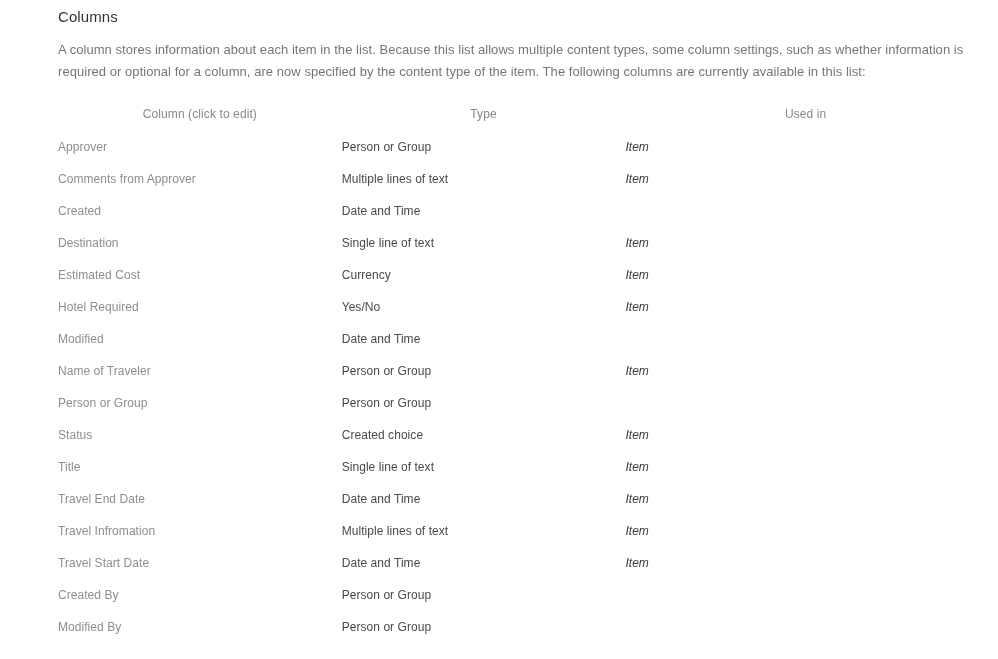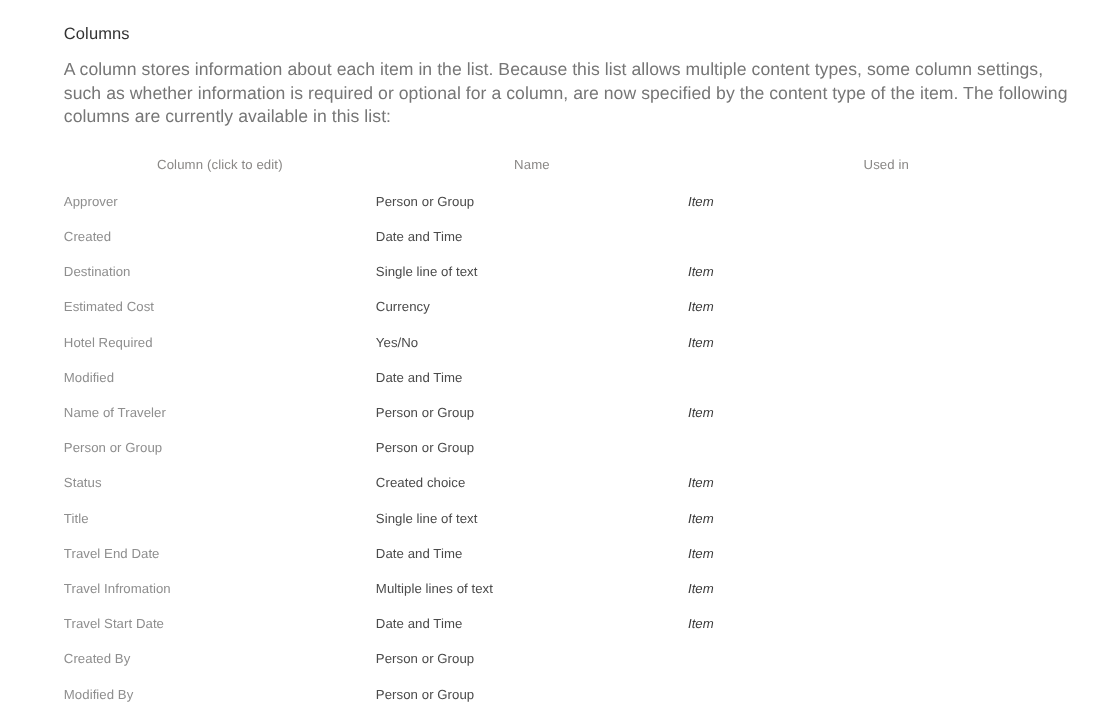--- a/index.html
+++ b/index.html
@@ -21,34 +21,33 @@
     width: 998px;
     height: 659px;
     background: #ffffff;
     padding: 0;
   }
 
   .content {
     padding-left: 58px;
     padding-right: 12px;
     padding-top: 7px;
-    margin-top: 14px;
   }
 
   .section-title {
     font-size: 15px;
     line-height: 20px;
     color: #333333;
     font-weight: 400;
     margin: 0 0 12px 0;
     letter-spacing: 0.1px;
   }
 
   .section-desc {
-    font-size: 16px;
+    font-size: 13px;
     line-height: 21.5px;
     color: #767676;
     font-weight: 400;
     margin: 0;
     max-width: 935px;
     letter-spacing: 0.05px;
   }
 
   
   .col-table {
@@ -110,31 +109,36 @@
 
     <table class="col-table">
       <colgroup>
         <col class="c-name">
         <col class="c-type">
         <col class="c-used">
       </colgroup>
       <thead>
         <tr>
           <th>Column (click to edit)</th>
-          <th>Name</th>
+          <th>Type</th>
           <th>Used in</th>
         </tr>
       </thead>
       <tbody id="columns-body">
           <tr>
             <td class="cell-name"><a class="link">Approver</a></td>
             <td class="cell-type">Person or Group</td>
             <td class="cell-used">Item</td>
           </tr>
           <tr>
+            <td class="cell-name"><a class="link">Comments from Approver</a></td>
+            <td class="cell-type">Multiple lines of text</td>
+            <td class="cell-used">Item</td>
+          </tr>
+          <tr>
             <td class="cell-name"><a class="link">Created</a></td>
             <td class="cell-type">Date and Time</td>
             <td class="cell-used"></td>
           </tr>
           <tr>
             <td class="cell-name"><a class="link">Destination</a></td>
             <td class="cell-type">Single line of text</td>
             <td class="cell-used">Item</td>
           </tr>
           <tr>

